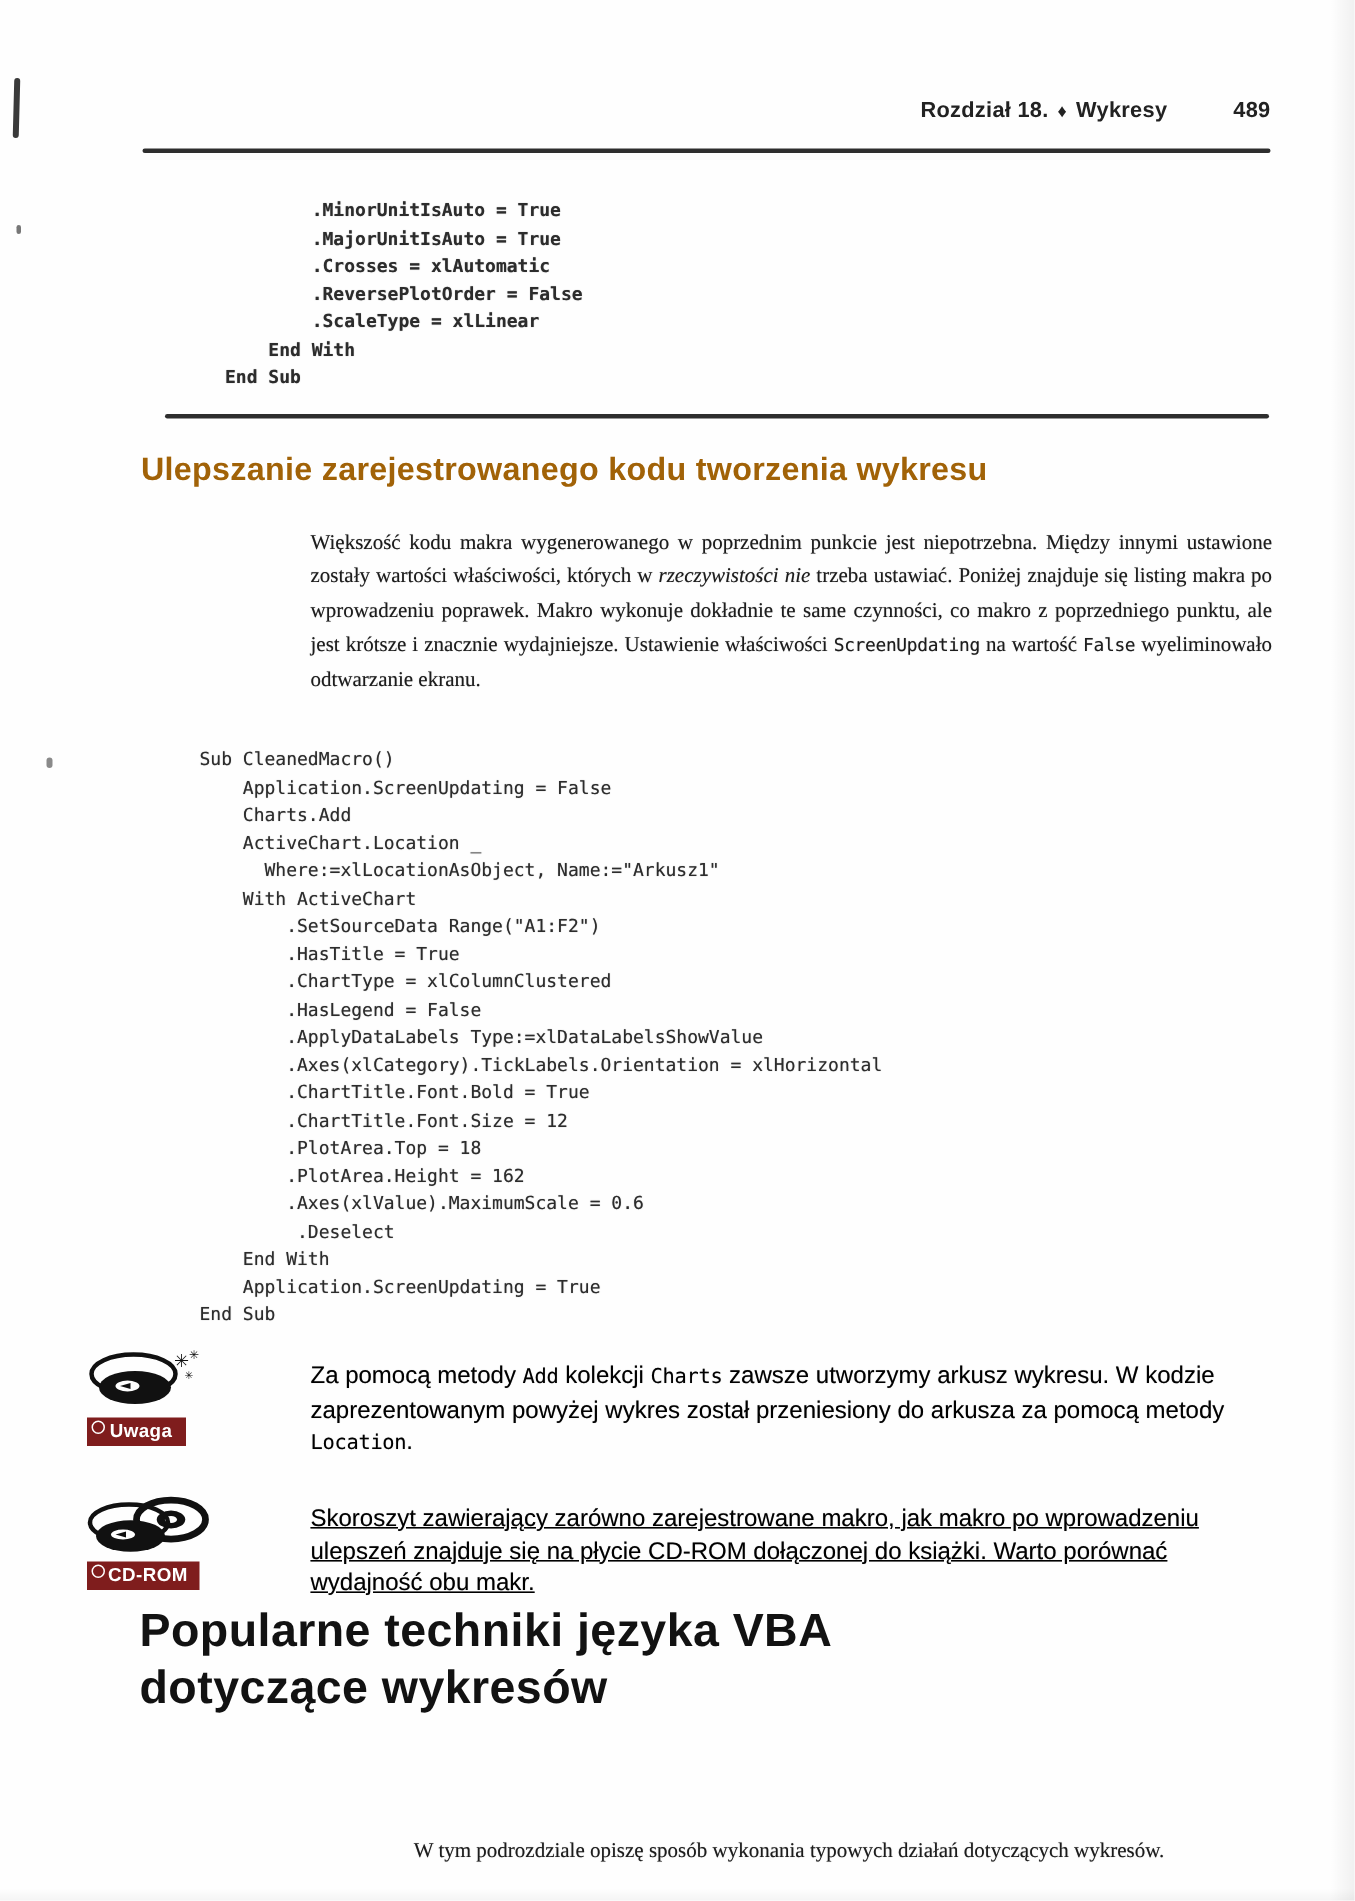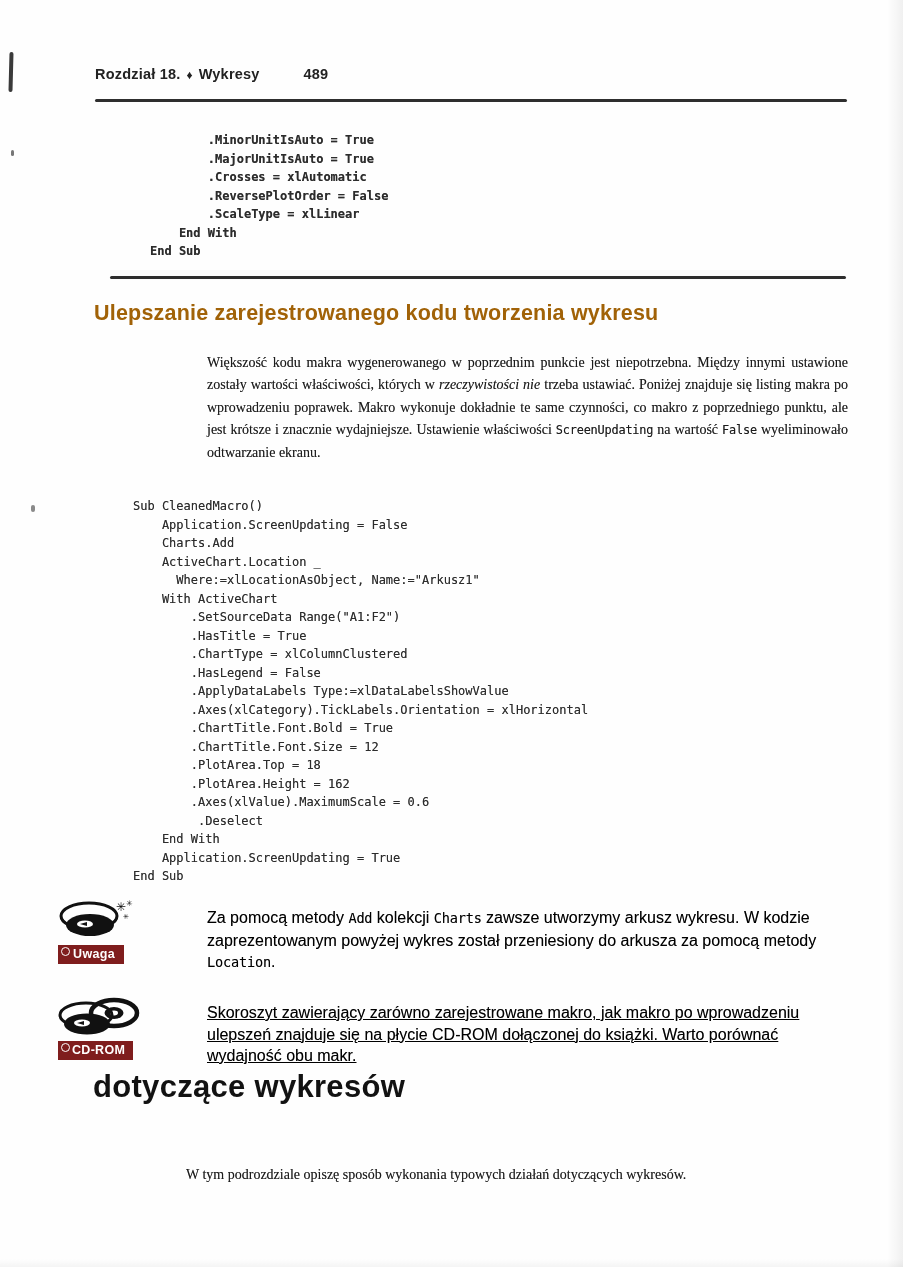--- a/index.html
+++ b/index.html
@@ -15,21 +15,21 @@
     background:linear-gradient(to right, rgba(0,0,0,0), rgba(0,0,0,0.055));}
   .page-edge-bottom{left:0;bottom:0;width:903px;height:8px;
     background:linear-gradient(to bottom, rgba(0,0,0,0), rgba(0,0,0,0.04));}
   
   .ink-bar{left:9px;top:52px;width:4px;height:40px;background:#3a3a3a;
     border-radius:2px;transform:rotate(1.5deg);}
   .ink-dot1{left:11px;top:150px;width:3px;height:6px;background:#777;border-radius:2px;}
   .ink-dot2{left:31px;top:505px;width:4px;height:7px;background:#8a8a8a;border-radius:2px;}
 
   
-  .running-head{left:95px;top:66px;width:752px;display:flex;
+  .running-head{left:95px;top:66px;width:752px;display:flex;justify-content:flex-end;
     align-items:baseline;font-family:"Liberation Sans", sans-serif;
     font-size:14.5px;font-weight:bold;color:#222;letter-spacing:.2px;}
   .running-head .diamond{margin:0 6px;font-size:12px;}
   .running-head .pageno{margin-left:44px;}
   .rule{background:#2e2e2e;border-radius:2px;}
   .rule-header{left:95px;top:99px;width:752px;height:3px;}
   .rule-listing{left:110px;top:276px;width:736px;height:2.5px;}
 
   
   pre.code{
@@ -52,21 +52,21 @@
     font-family:"Liberation Sans", sans-serif;font-weight:bold;
     font-size:31px;line-height:38px;color:#121212;letter-spacing:.3px;
   }
 
   
   .para{
     font-size:14px;line-height:22.4px;text-align:justify;
     text-shadow:0 0 .5px rgba(30,30,30,.5);
   }
   .para-main{left:207px;top:352px;width:641px;}
-  .para-closing{left:186px;top:1164px;width:680px;text-align:left;}
+  .para-closing{left:186px;top:1224px;width:680px;text-align:center;}
 
   
   .run-code{font-family:"DejaVu Sans Mono", monospace;font-size:.85em;letter-spacing:-.2px;}
   .run-italic{font-style:italic;}
 
   
   .note-text{
     font-family:"Liberation Sans", sans-serif;font-size:16px;line-height:21.5px;
     color:#000000;width:636px;left:207px;text-shadow:0 0 .5px rgba(30,30,30,.45);
   }
@@ -166,16 +166,17 @@
     <path d="M19 26 l7 -2 v4 z" fill="#111"></path>
   </svg>
   <div class="icon-label">
     <span class="o-mark"></span>
     <span>CD-ROM</span>
   </div>
 </div>
 <div class="abs note-text note2-text"><span>Skoroszyt zawierający zarówno zarejestrowane makro, jak makro po wprowadzeniu ulepszeń znajduje się na płycie CD-ROM dołączonej do książki. Warto porównać wydajność obu makr.</span></div>
 
 <div class="abs chapter-heading">
+  <div>Popularne techniki języka VBA</div>
   <div>dotyczące wykresów</div>
 </div>
 
 <div class="abs para para-closing">W tym podrozdziale opiszę sposób wykonania typowych działań dotyczących wykresów.</div>
 
 </body></html>

